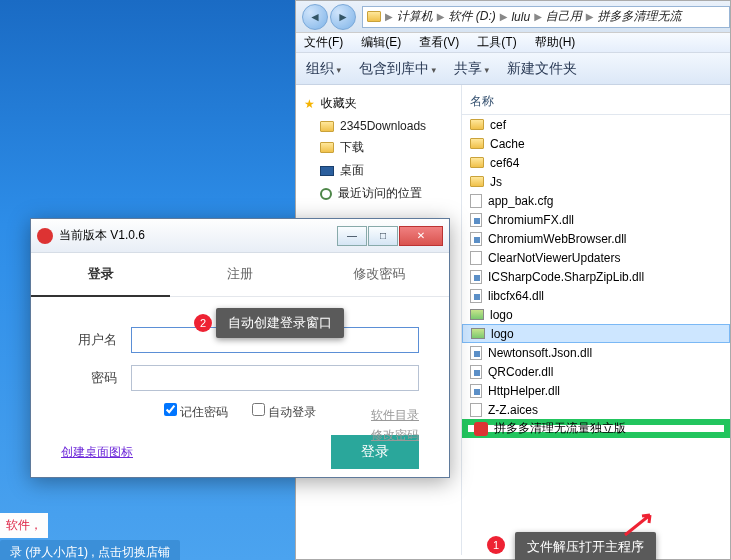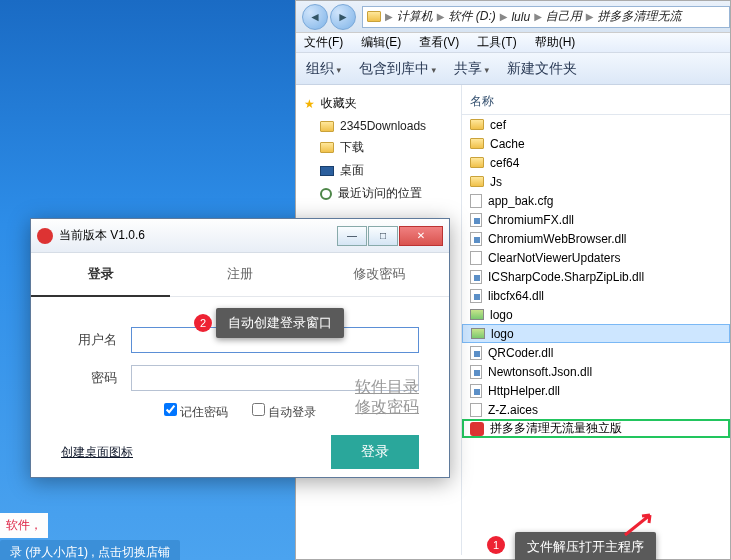--- a/index.html
+++ b/index.html
@@ -21,21 +21,21 @@
 .tree-header { display: flex; align-items: center; gap: 6px; font-weight: normal; padding: 4px 2px; }
 .tree-item { display: flex; align-items: center; gap: 6px; padding: 3px 4px 3px 18px; color: #222; }
 .star { color: #f5b301; }
 .folder-ico { width: 14px; height: 11px; background: linear-gradient(#ffe79a, #f0c14b); border: 1px solid #caa23a; border-radius: 1px; display: inline-block; }
 .mon-ico { width: 14px; height: 10px; background: #2b5f9e; border: 1px solid #1a3f6d; display: inline-block; }
 .clock-ico { width: 12px; height: 12px; border: 2px solid #4d8648; border-radius: 50%; display: inline-block; position: relative; }
 .exp-list { flex: 1; padding: 4px 0; font-size: 12px; overflow: hidden; }
 .col-head { padding: 4px 8px; border-bottom: 1px solid #e1e7ef; color: #34506f; }
 .file-row { display: flex; align-items: center; gap: 6px; padding: 2px 8px; height: 19px; }
 .file-row.selected { background: #cde6ff; border: 1px solid #7ab8f5; }
-.file-row.highlighted { border: 2px solid #22c55e; padding: 1px 6px; }
+.file-row.highlighted { border: 6px solid #22c55e; padding: 1px 6px; }
 .ico-folder { background: linear-gradient(#ffe79a, #f0c14b); border: 1px solid #caa23a; border-radius: 1px; width: 14px; height: 11px; }
 .ico-file { width: 12px; height: 14px; background: #fff; border: 1px solid #aaa; }
 .ico-dll { width: 12px; height: 14px; background: #fff; border: 1px solid #aaa; position: relative; }
 .ico-dll::after { content: ""; position: absolute; width: 6px; height: 6px; background: #5b8fc7; left: 3px; top: 4px; }
 .ico-img { width: 14px; height: 11px; background: linear-gradient(#c6e48b, #7bc96f); border: 1px solid #888; }
 .ico-app { width: 14px; height: 14px; background: #d33; border-radius: 3px; }
 
 
 .login-win { position: absolute; left: 30px; top: 218px; width: 420px; background: #fff; border: 1px solid #5f7a9b; box-shadow: 0 4px 20px rgba(0,0,0,0.35); }
 .login-title { height: 34px; background: linear-gradient(#fefefe, #e8eef6); display: flex; align-items: center; justify-content: space-between; padding: 0 6px; border-bottom: 1px solid #d6dde6; }
@@ -45,24 +45,24 @@
 .wc { width: 30px; height: 20px; border: 1px solid #8aa; background: linear-gradient(#fafdff, #d5e5f4); display: flex; align-items: center; justify-content: center; font-size: 10px; color: #234; }
 .wc.close { background: linear-gradient(#f08080, #d9534f); color: #fff; width: 44px; border-color: #b33; }
 .login-tabs { display: flex; border-bottom: 1px solid #e4e7ec; }
 .login-tab { flex: 1; text-align: center; padding: 12px 0; font-size: 13px; color: #666; }
 .login-tab.active { color: #333; font-weight: bold; border-bottom: 2px solid #333; margin-bottom: -1px; }
 .login-body { padding: 18px 30px 8px; position: relative; }
 .form-row { display: flex; align-items: center; margin: 12px 0; }
 .form-label { width: 70px; text-align: right; padding-right: 14px; font-size: 13px; color: #444; }
 .form-input { flex: 1; height: 26px; border: 1px solid #b7c2d3; padding: 0 6px; font-size: 13px; }
 .form-opts { display: flex; align-items: center; justify-content: center; gap: 24px; font-size: 12px; color: #444; margin-top: 12px; }
-.side-links { position: absolute; right: 30px; bottom: 60px; font-size: 16px; text-align: right; }
+.side-links { position: absolute; right: 30px; bottom: 32px; font-size: 12px; text-align: right; }
 .side-links a { color: #999; text-decoration: underline; display: block; line-height: 20px; cursor: pointer; }
 .bottom-row { display: flex; align-items: center; justify-content: space-between; margin-top: 14px; }
-.link-left { font-size: 12px; color: #0f172a; text-decoration: underline; cursor: pointer; }
+.link-left { font-size: 12px; color: #6d28d9; text-decoration: underline; cursor: pointer; }
 .login-btn { background: #2aa79b; color: #fff; border: none; padding: 8px 30px; font-size: 14px; cursor: pointer; }
 
 
 .callout { position: absolute; background: #5a5a5a; color: #fff; font-size: 13px; padding: 6px 12px; border-radius: 2px; box-shadow: 0 2px 6px rgba(0,0,0,0.4); display: flex; align-items: center; gap: 6px; }
 .callout .num { width: 18px; height: 18px; background: #e23; border-radius: 50%; display: inline-flex; align-items: center; justify-content: center; font-size: 11px; color: #fff; position: absolute; left: -22px; }
 .callout-1 { left: 515px; top: 532px; }
 .num-standalone { width: 18px; height: 18px; background: #e23; border-radius: 50%; display: inline-flex; align-items: center; justify-content: center; font-size: 11px; color: #fff; position: absolute; }
 
 
 .desktop-frag1 { position: absolute; left: 0; top: 513px; font-size: 12px; color: #d24; background: #fdfdfd; padding: 4px 6px; }
@@ -175,25 +175,25 @@
           <div class="file-row">
             <span class="ico-img"></span>
             <span>logo</span>
           </div>
           <div class="file-row selected">
             <span class="ico-img"></span>
             <span>logo</span>
           </div>
           <div class="file-row">
             <span class="ico-dll"></span>
+            <span>Newtonsoft.Json.dll</span>
+          </div>
+          <div class="file-row">
+            <span class="ico-dll"></span>
             <span>QRCoder.dll</span>
-          </div>
-          <div class="file-row">
-            <span class="ico-dll"></span>
-            <span>Newtonsoft.Json.dll</span>
           </div>
           <div class="file-row">
             <span class="ico-dll"></span>
             <span>HttpHelper.dll</span>
           </div>
           <div class="file-row">
             <span class="ico-file"></span>
             <span>Z-Z.aices</span>
           </div>
           <div class="file-row highlighted">

